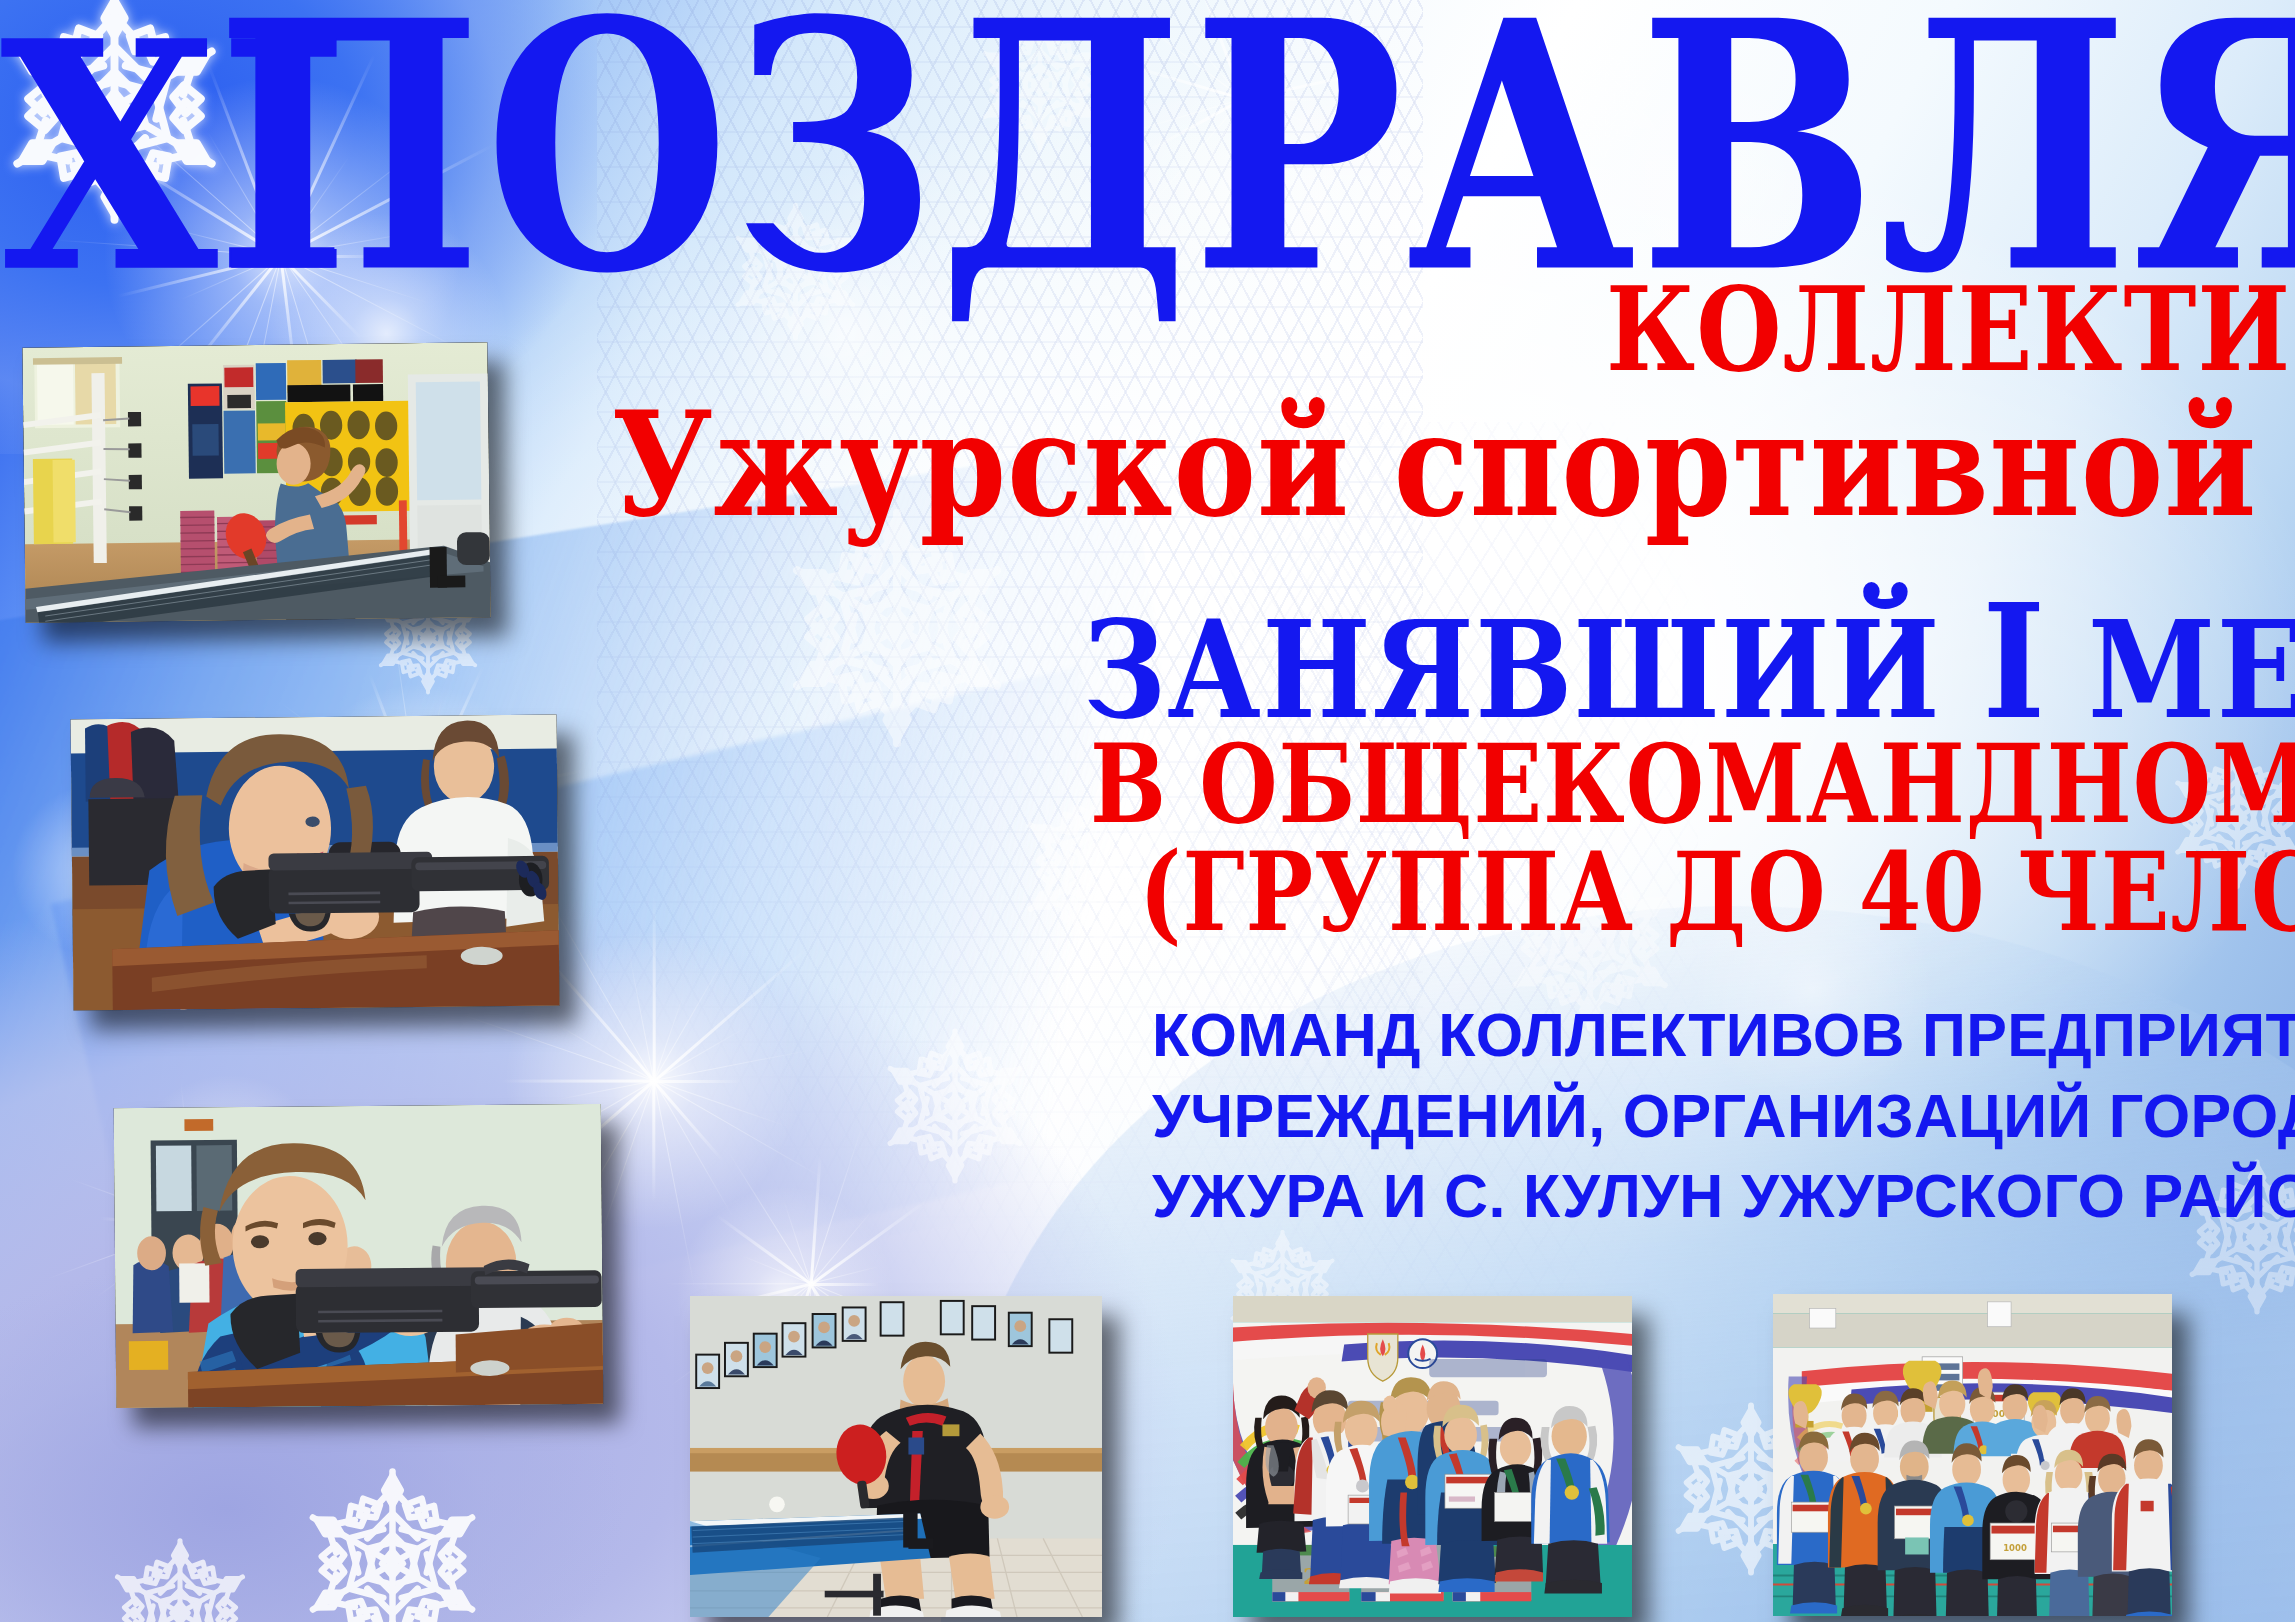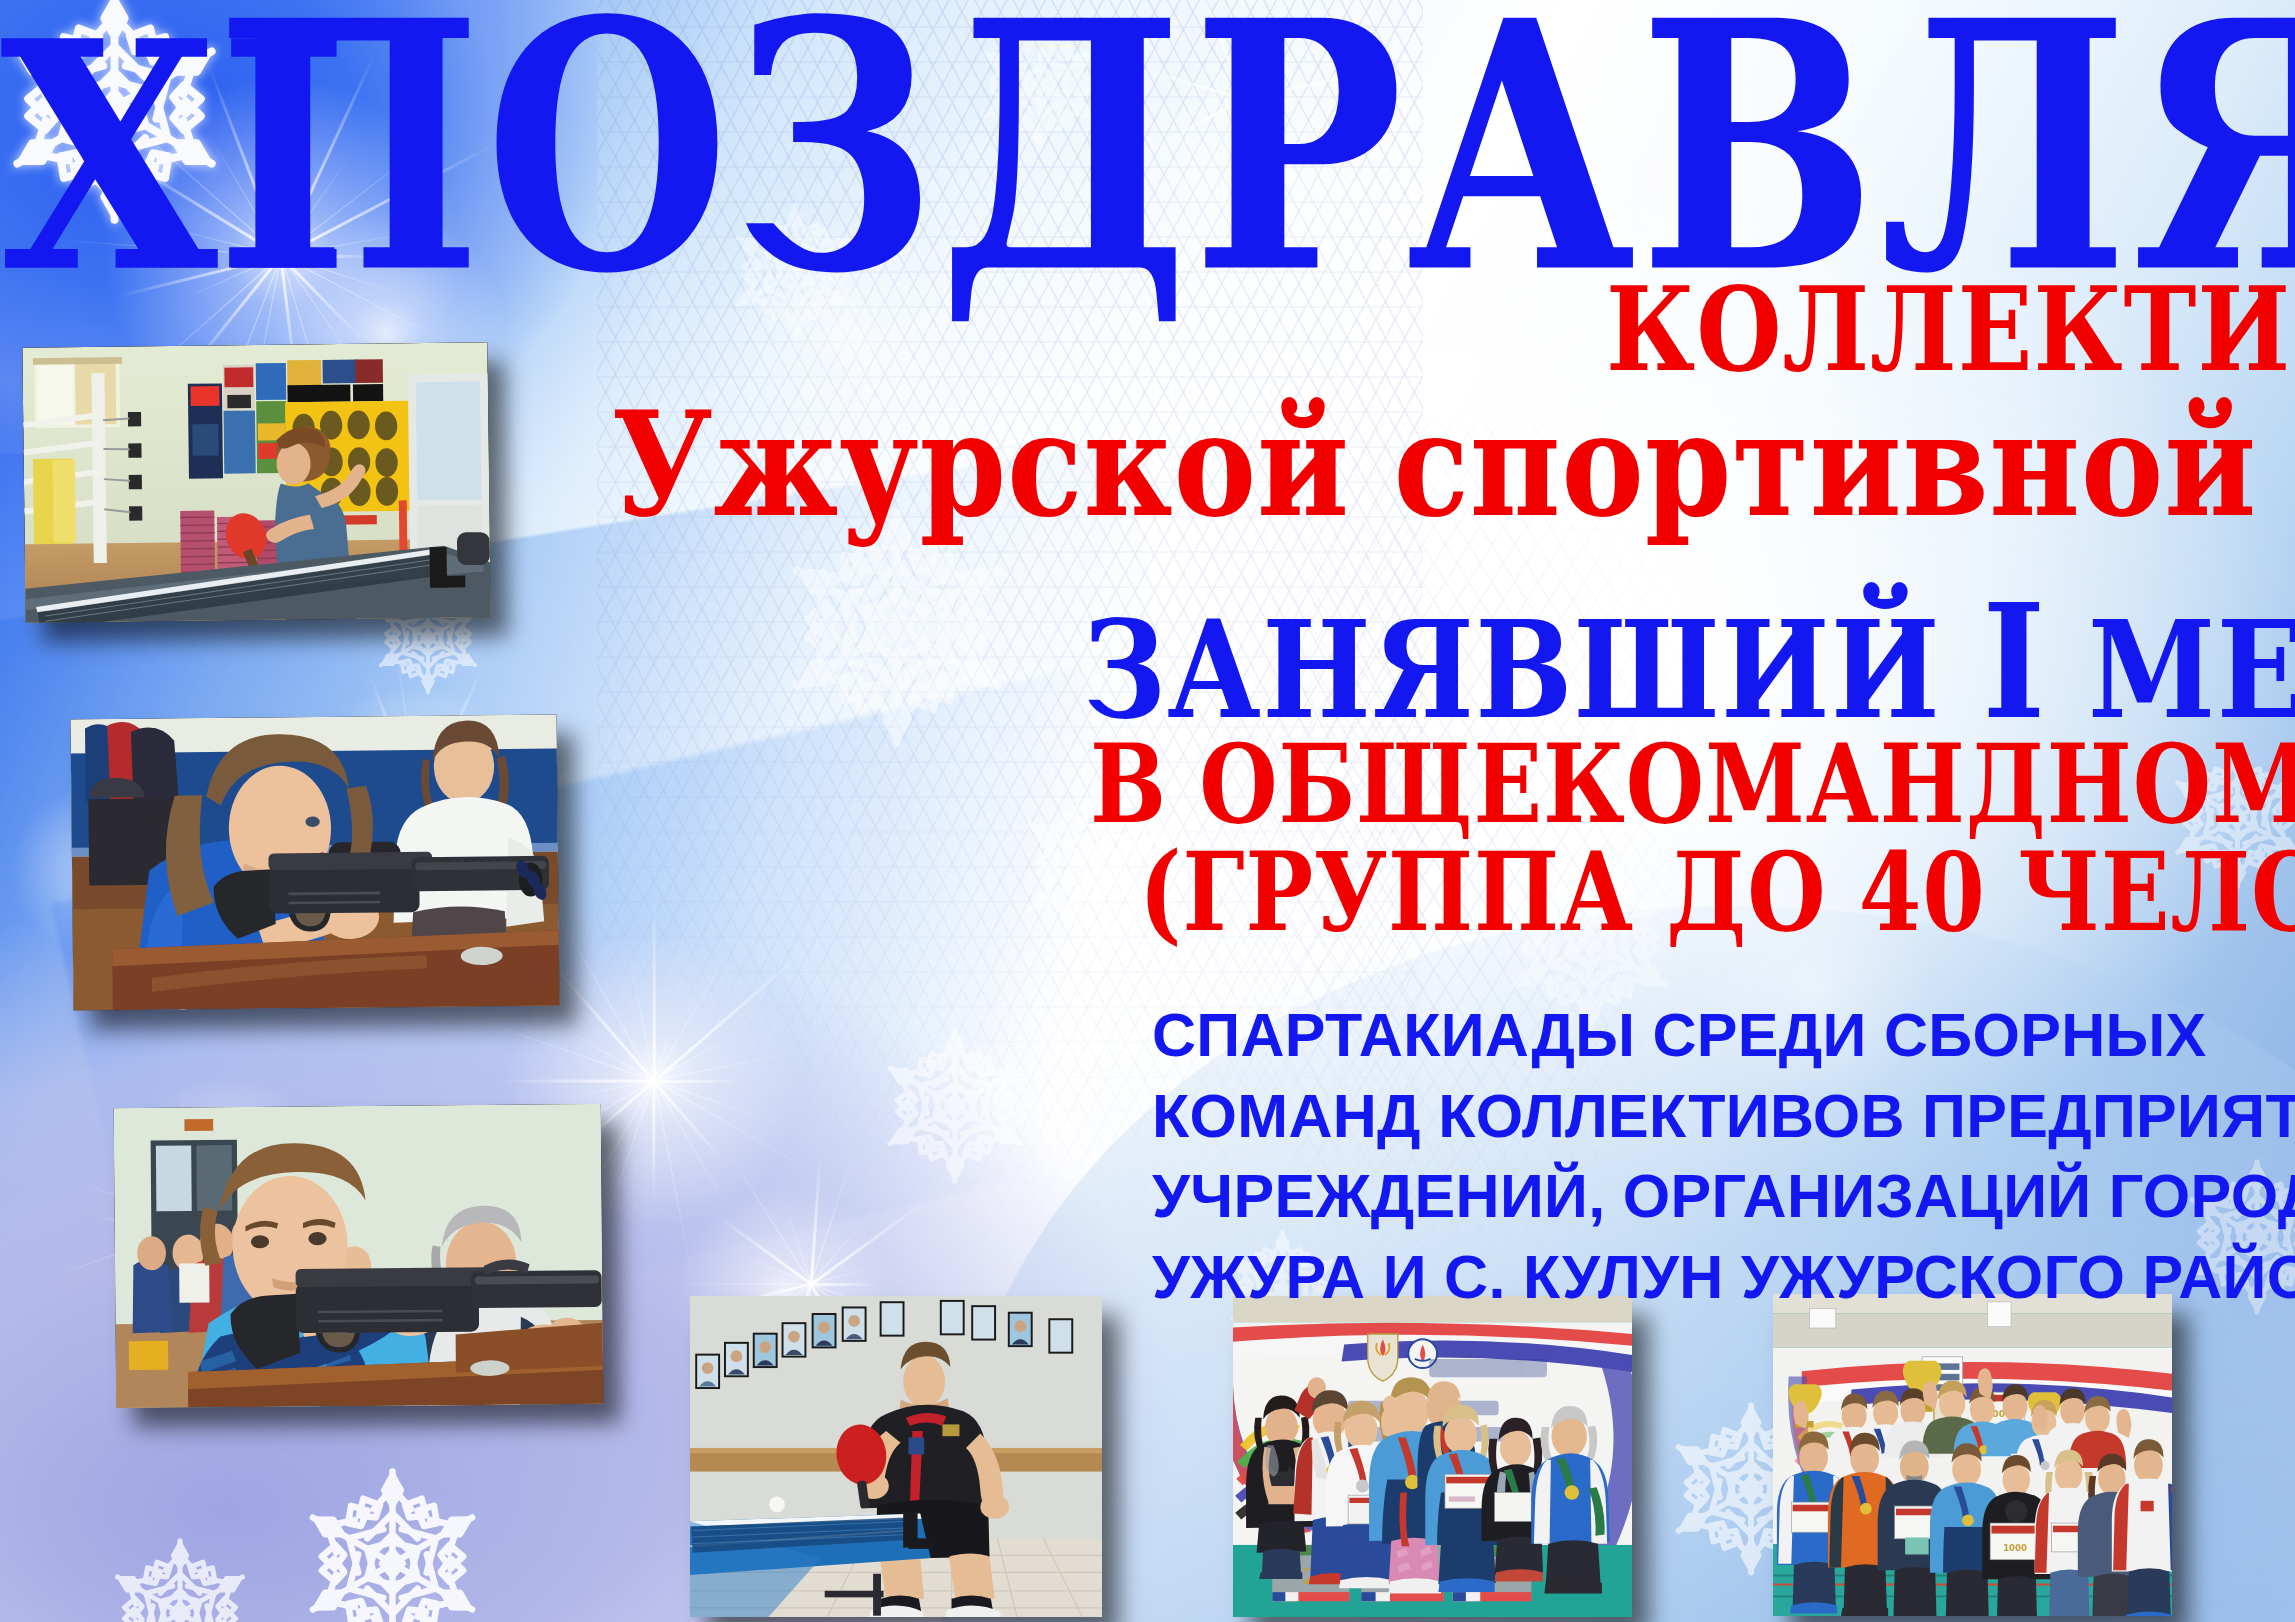--- a/index.html
+++ b/index.html
@@ -1378,20 +1378,19 @@
     <span>МЕСТО</span>
   </div>
 
   <div class="redline" id="line-team">В ОБЩЕКОМАНДНОМ ЗАЧЕТЕ</div>
 
   <div class="redline" id="line-group">(ГРУППА ДО 40 ЧЕЛОВЕК)</div>
 
   <div id="roman-xi">XI</div>
 
   <div id="block-spartakiada">
-    <div>СПАРТАКИАДЫ СРЕДИ СБОРНЫХ</div>
     <div>КОМАНД КОЛЛЕКТИВОВ ПРЕДПРИЯТИЙ,</div>
     <div>УЧРЕЖДЕНИЙ, ОРГАНИЗАЦИЙ ГОРОДА</div>
     <div>УЖУРА И С. КУЛУН УЖУРСКОГО РАЙОНА</div>
   </div>
 
 </div>
 
 
 </body></html>

